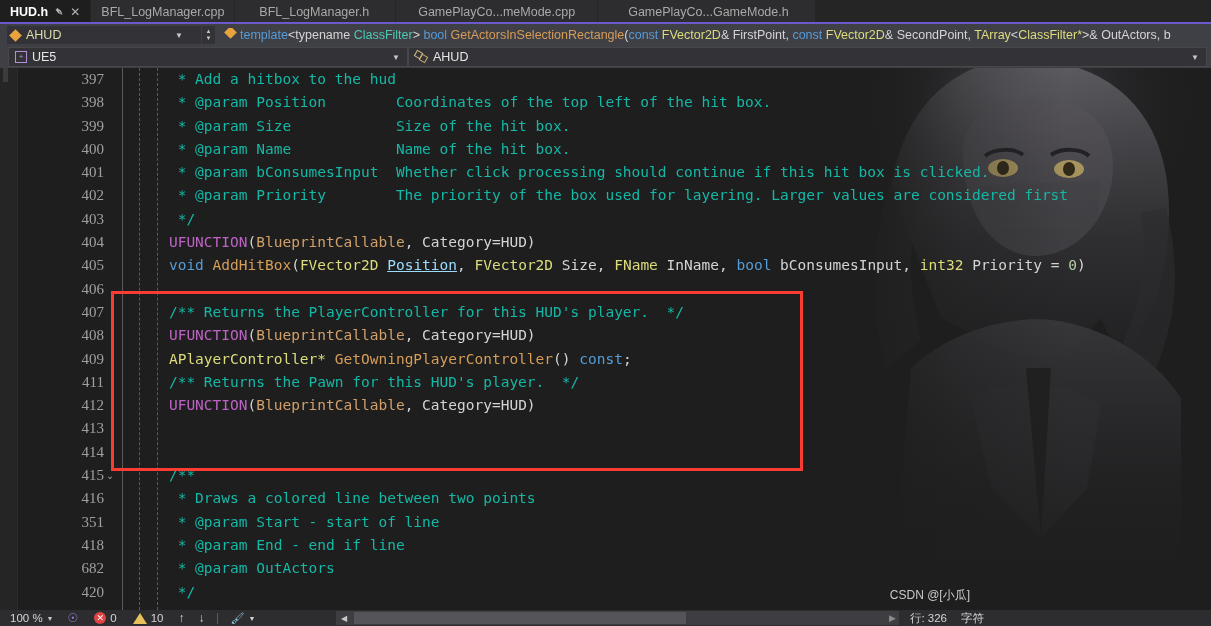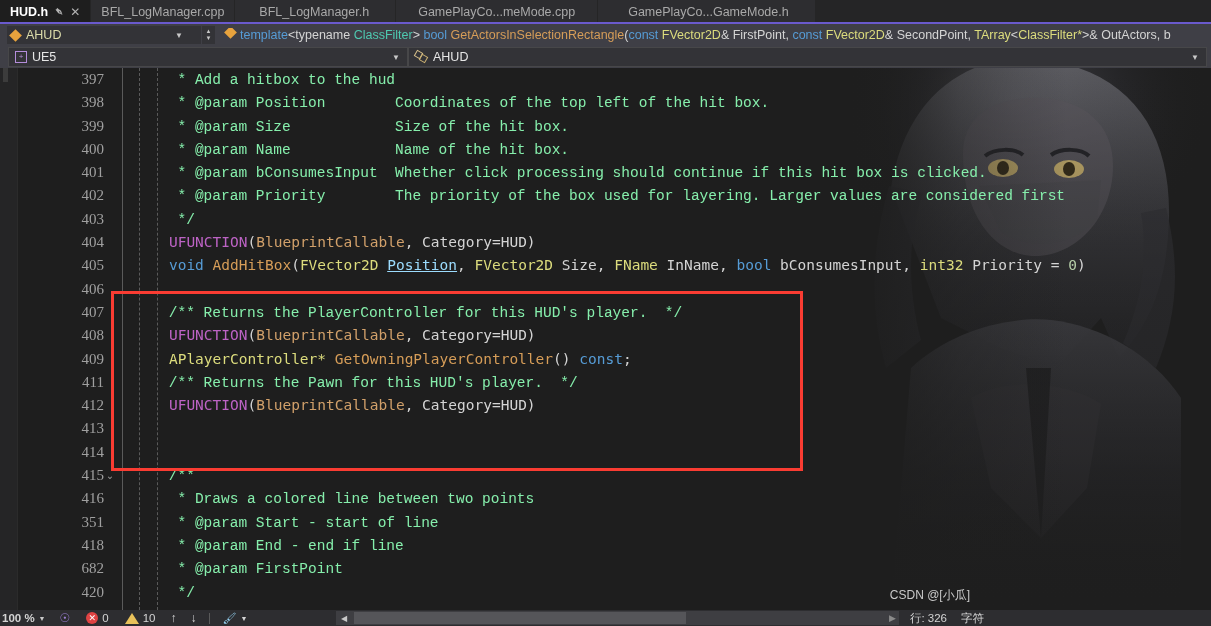--- a/index.html
+++ b/index.html
@@ -135,21 +135,21 @@
   }
   
   .guide {
     position:absolute; top:0; width:0; height:542px;
     border-left:1px dashed #6e6e6e; opacity:.75;
   }
   .guide.g1 { left:139px; }
   .guide.g2 { left:157px; }
 
   
-  .cm   { color:#86efac;font-family:Liberation Mono, monospace; }   
+  .cm   { color:#14b8a6; }   
   .kw   { color:#569cd6; }   
   .ty   { color:#dcdc7d; }   
   .fn   { color:#d69d58; }   
   .mac  { color:#bd63c5; }   
   .attr { color:#d1a06a; }   
   .pl   { color:#d4d4d4; }   
   .par  { color:#9cdcfe; text-decoration:underline; } 
   .num  { color:#b5cea8; }
   .tmpl { color:#4ec9b0; }
 
@@ -167,21 +167,21 @@
     font-family:"Liberation Sans", sans-serif; pointer-events:none;
   }
 
   
   .statusbar {
     position:absolute; left:0; top:610px; width:1211px; height:16px;
     background:#2d2d30; display:flex; align-items:center;
     font-size:11.5px; color:#d4d4d4;
   }
   .zoombox {
-    display:flex; align-items:center; gap:4px; padding:0 6px 0 2px;font-weight:bold;
+    display:flex; align-items:center; gap:4px; padding:0 6px 0 10px;
   }
   .zoombox .caret { font-size:7px; color:#c8c8c8; }
   .st-item { display:flex; align-items:center; gap:4px; padding:0 8px; }
   .badge-err {
     width:12px; height:12px; border-radius:50%; background:#e04343;
     color:#fff; font-size:9px; line-height:12px; text-align:center;
     font-family:"Liberation Sans",sans-serif;
   }
   .badge-warn {
     width:0; height:0; border-left:7px solid transparent;
@@ -348,21 +348,21 @@
         <div class="row"><span class="ln">408</span><span class="src"><span class="pl">    </span><span class="mac">UFUNCTION</span><span class="pl">(</span><span class="attr">BlueprintCallable</span><span class="pl">, Category=HUD)</span></span></div>
         <div class="row"><span class="ln">409</span><span class="src"><span class="pl">    </span><span class="ty">APlayerController*</span><span class="pl"> </span><span class="fn">GetOwningPlayerController</span><span class="pl">() </span><span class="kw">const</span><span class="pl">;</span></span></div>
         <div class="row"><span class="ln">411</span><span class="src"><span class="cm">    /** Returns the Pawn for this HUD's player.  */</span></span></div>
         <div class="row"><span class="ln">412</span><span class="src"><span class="pl">    </span><span class="mac">UFUNCTION</span><span class="pl">(</span><span class="attr">BlueprintCallable</span><span class="pl">, Category=HUD)</span></span></div>
         <div class="row"><span class="ln">413</span></div>
         <div class="row"><span class="ln">414</span><span class="src"></span></div>
         <div class="row"><span class="ln">415</span><span class="fold">⌄</span><span class="src"><span class="cm">    /**</span></span></div>
         <div class="row"><span class="ln">416</span><span class="src"><span class="cm">     * Draws a colored line between two points</span></span></div>
         <div class="row"><span class="ln">351</span><span class="src"><span class="cm">     * @param Start - start of line</span></span></div>
         <div class="row"><span class="ln">418</span><span class="src"><span class="cm">     * @param End - end if line</span></span></div>
-        <div class="row"><span class="ln">682</span><span class="src"><span class="cm">     * @param FirstPoint</span></span></div>
+        <div class="row"><span class="ln">682</span><span class="src"><span class="cm">     * @param OutActors</span></span></div>
         <div class="row"><span class="ln">420</span><span class="src"><span class="cm">     */</span></span></div>
       </div>
 
     <div class="redbox"></div>
   </div>
 
   <div class="watermark">CSDN @[小瓜]</div>
 
   <div class="statusbar">
     <div class="zoombox">

